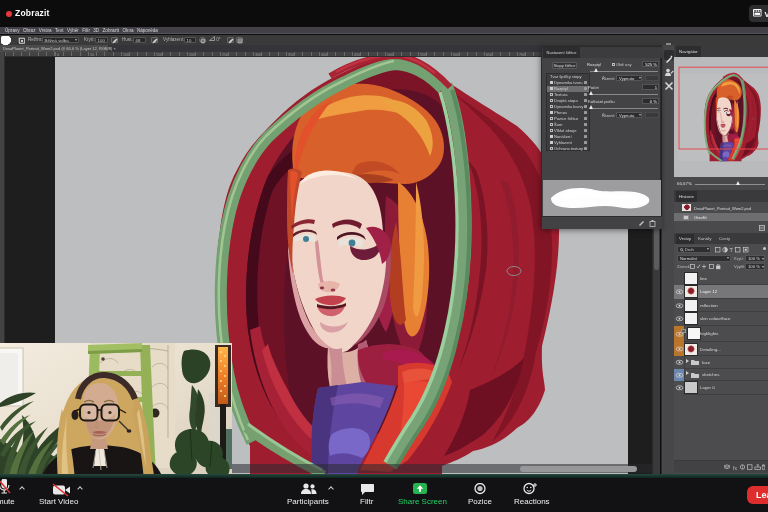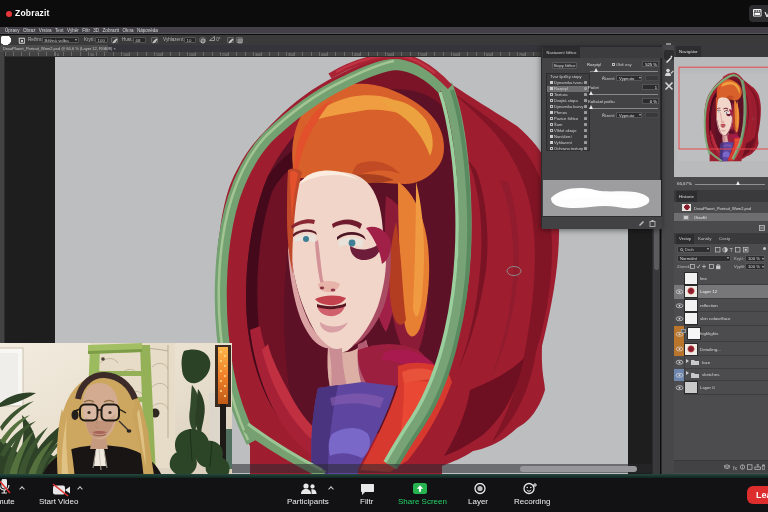--- a/index.html
+++ b/index.html
@@ -641,29 +641,29 @@
 <div class="abs zlbl" style="left:360px">Filtr</div>
 <svg class="abs" style="left:413px;top:483px" width="15" height="12">
  <rect x="0" y="0" width="14" height="11" rx="2.5" fill="#27b34f"></rect>
  <path d="M7,2.2 L10.2,5.8 L8,5.8 L8,8.8 L6,8.8 L6,5.8 L3.8,5.8 Z" fill="#fff"></path>
 </svg>
 <div class="abs zlbl" style="left:398px;color:#25d366">Share Screen</div>
 <svg class="abs" style="left:474px;top:483px" width="13" height="12">
  <circle cx="6" cy="5.5" r="5" fill="none" stroke="#e8e8e8" stroke-width="1.3"></circle>
  <circle cx="6" cy="5.5" r="2.6" fill="#bdbdbd"></circle>
 </svg>
-<div class="abs zlbl" style="left:468px">Layer</div>
+<div class="abs zlbl" style="left:468px">Pozice</div>
 <svg class="abs" style="left:523px;top:482px" width="15" height="13">
  <circle cx="6" cy="6.5" r="5" fill="none" stroke="#e8e8e8" stroke-width="1.3"></circle>
  <circle cx="4.2" cy="5.5" r="0.8" fill="#e8e8e8"></circle>
       <circle cx="7.8" cy="5.5" r="0.8" fill="#e8e8e8"></circle>
  <path d="M3.8,8 C5,9.6 7,9.6 8.2,8" stroke="#e8e8e8" stroke-width="1" fill="none"></path>
  <path d="M12,1 L12,5 M10,3 L14,3" stroke="#e8e8e8" stroke-width="1"></path>
 </svg>
-<div class="abs zlbl" style="left:514px">Recording</div>
+<div class="abs zlbl" style="left:514px">Reactions</div>
 <div class="abs" id="leave">Lea</div>
 
 <div class="abs" id="topbar"></div>
 <div class="abs" id="recdot"></div>
 <div class="abs" id="rectxt">Zobrazit</div>
 <div class="abs" id="viewbtn"></div>
 <svg class="abs" style="left:753px;top:9px" width="9" height="8">
       <rect x="0" y="0" width="8.5" height="7.5" rx="1" fill="#fff"></rect>
       <g fill="#2e2e31">
         <rect x="1.2" y="1.2" width="1.7" height="1.5"></rect>

